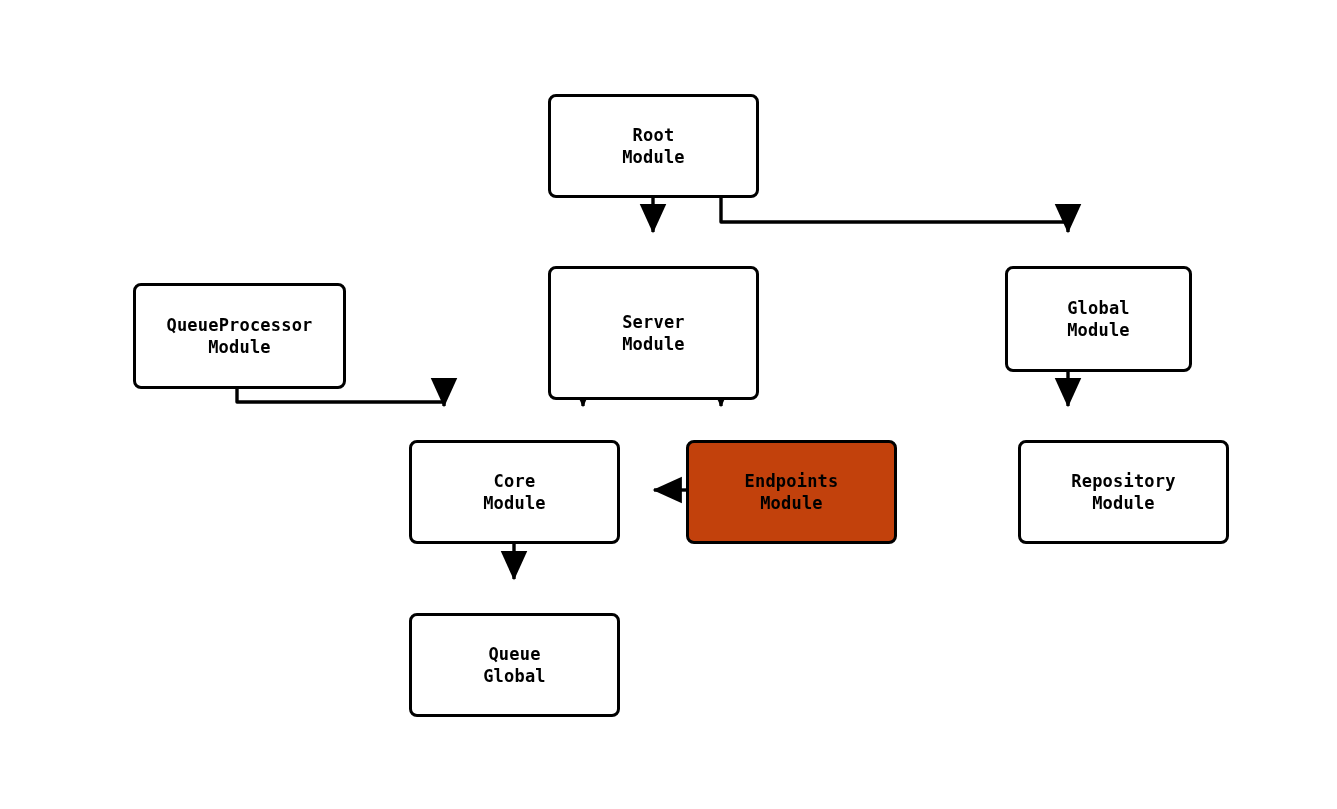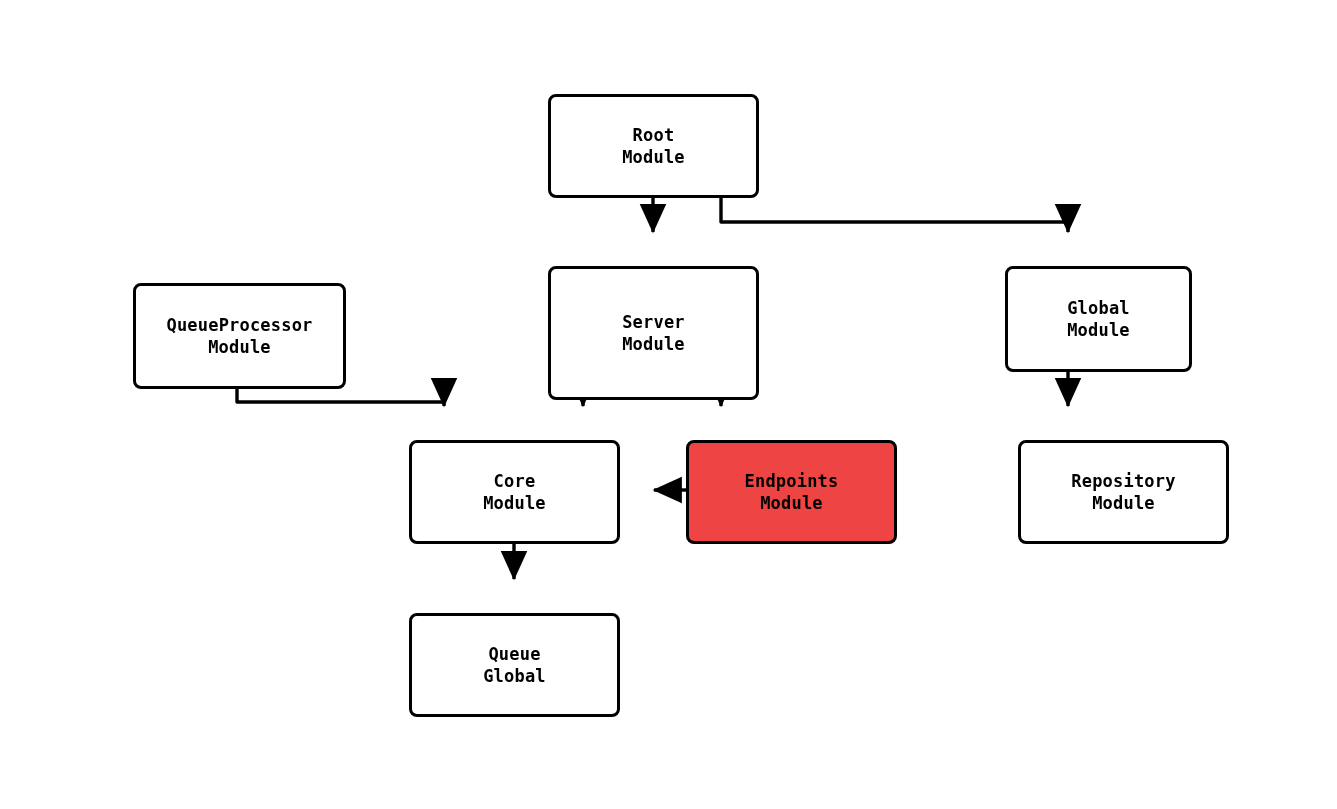--- a/index.html
+++ b/index.html
@@ -84,21 +84,21 @@
 Module</div>
       </div>
       <div class="node" style="left: 962px; top: 266px; width: 187px; height: 106px; background: rgb(255, 255, 255); border-color: rgb(0, 0, 0); margin-left: 43px;">
         <div class="node-label">Global
 Module</div>
       </div>
       <div class="node" style="left: 409px; top: 440px; width: 211px; height: 104px; background: rgb(255, 255, 255); border-color: rgb(0, 0, 0);">
         <div class="node-label">Core
 Module</div>
       </div>
-      <div class="node" style="left: 686px; top: 440px; width: 211px; height: 104px; background: #ef4444; border-color: rgb(0, 0, 0);">
+      <div class="node" style="left: 686px; top: 440px; width: 211px; height: 104px; background: #c2410c; border-color: rgb(0, 0, 0);">
         <div class="node-label">Endpoints
 Module</div>
       </div>
       <div class="node" style="left: 1018px; top: 440px; width: 211px; height: 104px; background: rgb(255, 255, 255); border-color: rgb(0, 0, 0);">
         <div class="node-label">Repository
 Module</div>
       </div>
       <div class="node" style="left: 409px; top: 613px; width: 211px; height: 104px; background: rgb(255, 255, 255); border-color: rgb(0, 0, 0);">
         <div class="node-label">Queue
 Global</div>

